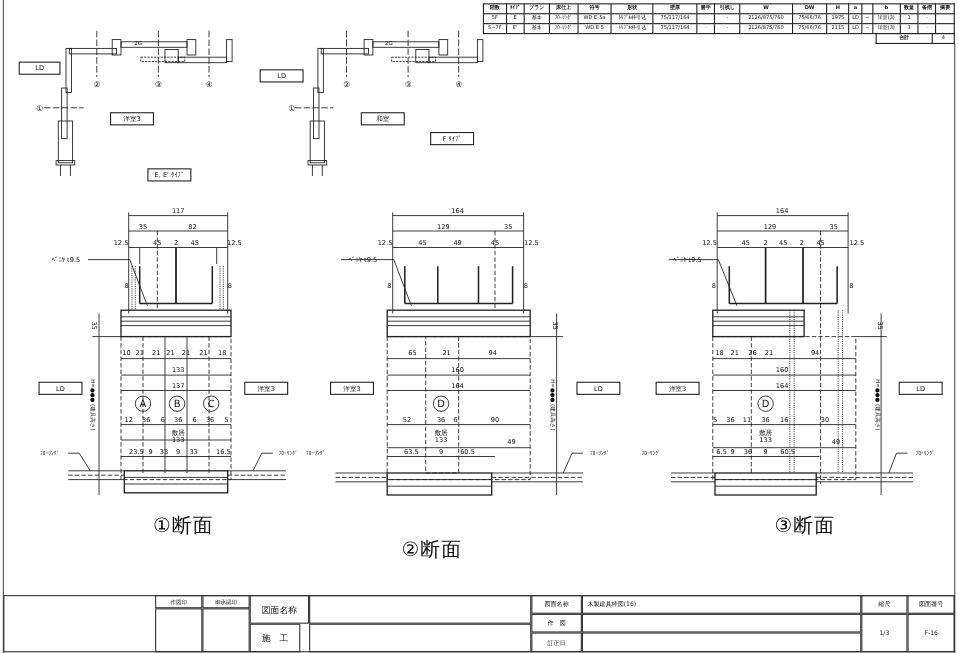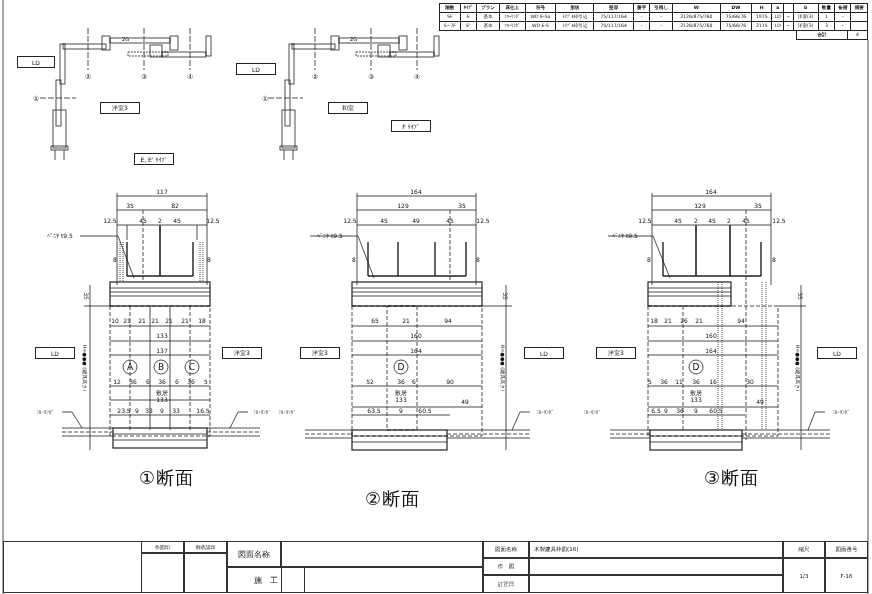--- a/index.html
+++ b/index.html
@@ -434,21 +434,21 @@
   <div class="sec-title" style="left:704px;top:466px;">③断面</div>
 
   <div>
     <div class="tb-cell" style="left:3px;top:541px;width:865px;height:52px;border-width:1px;"></div>
     <div class="tb-cell" style="left:141px;top:541px;width:43px;height:12px;font-size:5px;">作図印</div>
     <div class="tb-cell" style="left:184px;top:541px;width:43px;height:12px;font-size:5px;">御承認印</div>
     <div class="tb-cell" style="left:141px;top:553px;width:43px;height:40px;"></div>
     <div class="tb-cell" style="left:184px;top:553px;width:43px;height:40px;"></div>
     <div class="tb-cell" style="left:227px;top:541px;width:54px;height:26px;font-size:8px;">図面名称</div>
     <div class="tb-cell" style="left:281px;top:541px;width:202px;height:26px;"></div>
-    <div class="tb-cell" style="left:227px;top:567px;width:78px;height:26px;font-size:8px;">施　工</div>
+    <div class="tb-cell" style="left:227px;top:567px;width:46px;height:26px;font-size:8px;">施　工</div>
     <div class="tb-cell" style="left:281px;top:567px;width:202px;height:26px;"></div>
     <div class="tb-cell" style="left:483px;top:541px;width:46px;height:17px;font-size:5.5px;">図面名称</div>
     <div class="tb-cell" style="left:529px;top:541px;width:254px;height:17px;font-size:5.5px;justify-content:flex-start;padding-left:4px;">木製建具枠図(16)</div>
     <div class="tb-cell" style="left:483px;top:558px;width:46px;height:17px;font-size:5.5px;">作　図</div>
     <div class="tb-cell" style="left:529px;top:558px;width:254px;height:17px;"></div>
     <div class="tb-cell" style="left:483px;top:575px;width:46px;height:18px;font-size:5.5px;">訂正日</div>
     <div class="tb-cell" style="left:529px;top:575px;width:254px;height:18px;"></div>
     <div class="tb-cell" style="left:783px;top:541px;width:42px;height:17px;font-size:5.5px;">縮尺</div>
     <div class="tb-cell" style="left:783px;top:558px;width:42px;height:35px;font-size:5.5px;">1/3</div>
     <div class="tb-cell" style="left:825px;top:541px;width:43px;height:17px;font-size:5.5px;">図面番号</div>

